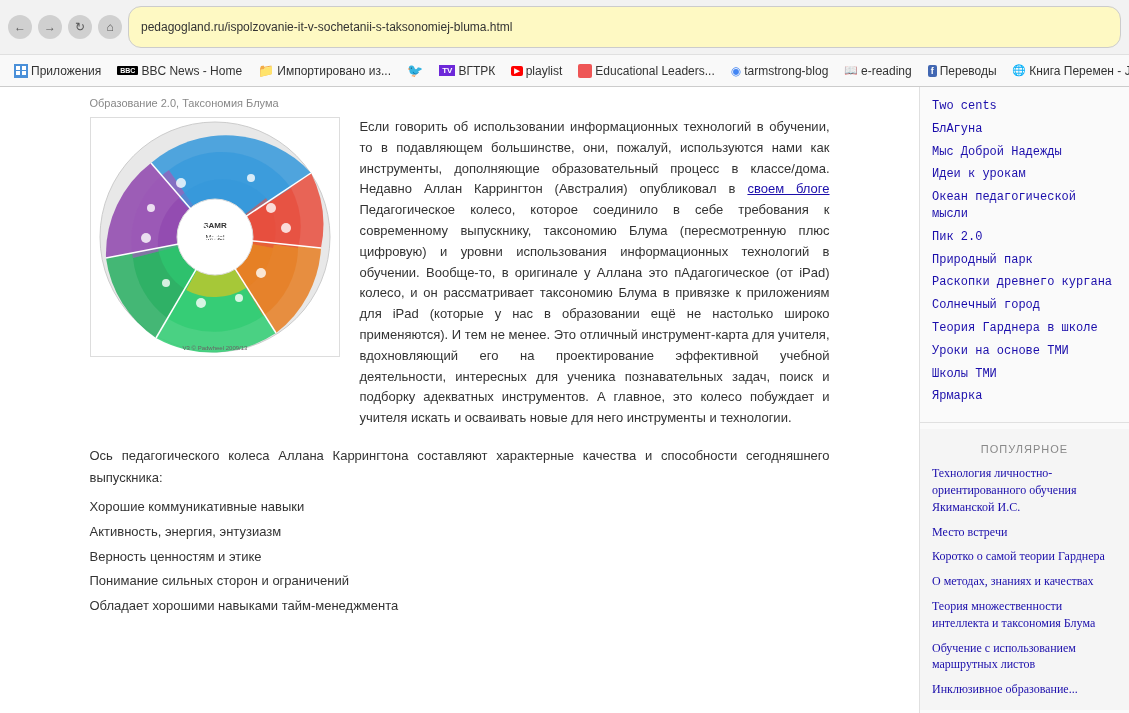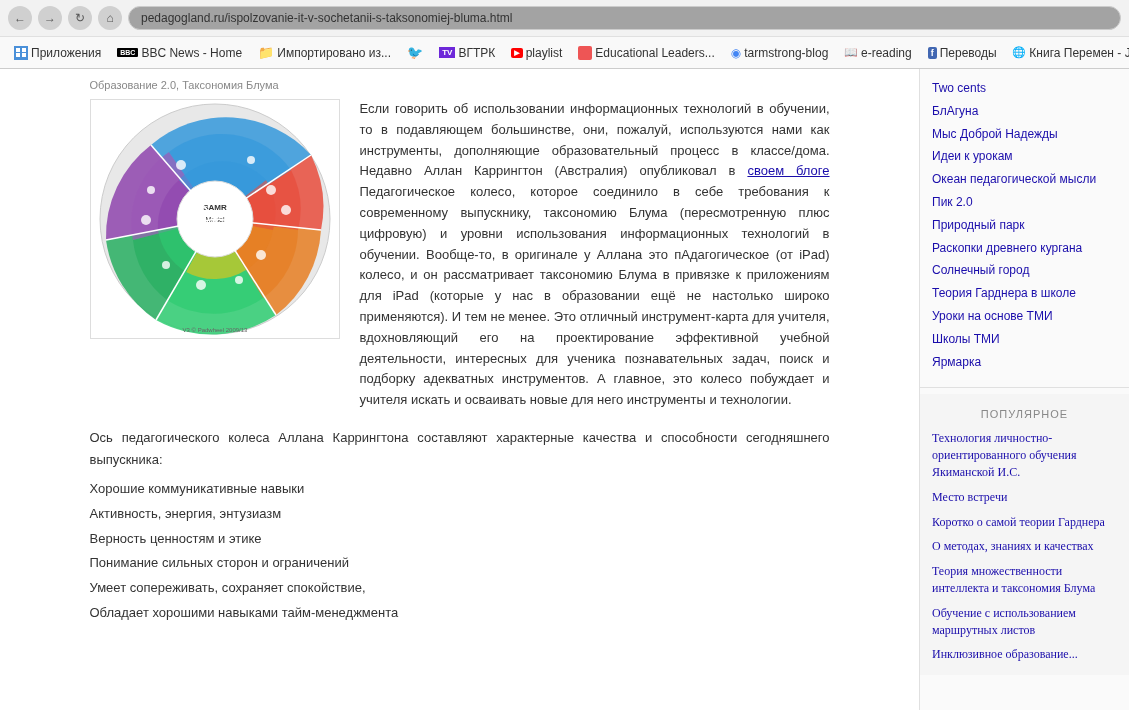--- a/index.html
+++ b/index.html
@@ -2,21 +2,21 @@
 <html><head>
   <meta charset="utf-8">
   <style>
     * { margin: 0; padding: 0; box-sizing: border-box; }
     body { font-family: Arial, sans-serif; font-size: 13px; background: #fff; color: #333; overflow: hidden; }
 
     
     .browser-chrome { background: #f2f2f2; border-bottom: 1px solid #ccc; }
     .browser-toolbar { display: flex; align-items: center; padding: 6px 8px; gap: 6px; background: #f2f2f2; }
     .nav-btn { width: 24px; height: 24px; border-radius: 50%; background: #d0d0d0; border: none; cursor: pointer; display: flex; align-items: center; justify-content: center; font-size: 12px; color: #555; }
-    .address-bar { flex: 1; height: 24px; border: 1px solid #ccc; border-radius: 13px; padding: 0 12px; font-size: 12px; background: #a3a3a3; color: #333; }
+    .address-bar { flex: 1; height: 42px; border: 1px solid #ccc; border-radius: 13px; padding: 0 12px; font-size: 12px; background: #fef9c3; color: #333; }
     .bookmarks-bar { display: flex; align-items: center; padding: 6px 8px; gap: 4px; border-top: 1px solid #e0e0e0; background: #f9f9f9; overflow: hidden; }
     .bookmark-item { display: flex; align-items: center; gap: 3px; padding: 2px 6px; border-radius: 3px; cursor: pointer; white-space: nowrap; font-size: 12px; color: #333; }
 
     
     .main-container { display: flex; height: calc(713px - 72px); overflow: hidden; }
 
     
     .content-area { flex: 1; overflow-y: auto; padding: 0; }
     .content-inner { max-width: 780px; margin: 0 auto; padding: 10px 20px 20px 20px; }
 
@@ -30,21 +30,21 @@
     .article-text { flex: 1; font-size: 13px; line-height: 1.6; text-align: justify; }
     .article-text a { color: #1a0dab; text-decoration: underline; cursor: pointer; }
 
     .full-text { font-size: 13px; line-height: 1.7; text-align: justify; margin-bottom: 6px; }
     .list-text { font-size: 13px; line-height: 1.9; margin-left: 0; }
     .list-text p { margin: 0; }
 
     
     .sidebar { width: 210px; flex-shrink: 0; border-left: 1px solid #e0e0e0; background: #fafafa; overflow-y: auto; padding: 0; }
     .sidebar-section { padding: 8px 12px; }
-    .sidebar-link { display: block; font-size: 12px; color: #1a0dab; text-decoration: none; padding: 3px 0; line-height: 1.4; cursor: pointer; }
+    .sidebar-link { display: block; font-size: 12px; color: #1a0dab; text-decoration: none; padding: 3px 0; line-height: 1.4; cursor: pointer; font-family: Liberation Mono, monospace; }
     .sidebar-divider { height: 1px; background: #e0e0e0; margin: 6px 0; }
     .sidebar-header { font-size: 11px; color: #888; text-transform: uppercase; text-align: center; padding: 6px 0; letter-spacing: 1px; }
     .popular-section { background: #f5f5f5; margin-top: 4px; padding: 8px 12px; }
     .popular-link { display: block; font-size: 12px; color: #1a0dab; text-decoration: none; padding: 4px 0; line-height: 1.4; cursor: pointer; font-family: Liberation Serif, serif; }
   </style>
 </head>
 <body>
 
 <div class="browser-chrome">
   <div class="browser-toolbar">
@@ -190,21 +190,20 @@
         </div>
       </div>
 
       <div class="full-text">Ось педагогического колеса Аллана Каррингтона составляют характерные качества и способности сегодняшнего выпускника:</div>
 
       <div class="list-text">
         <p>Хорошие коммуникативные навыки</p>
         <p>Активность, энергия, энтузиазм</p>
         <p>Верность ценностям и этике</p>
         <p>Понимание сильных сторон и ограничений</p>
-        <p>Умеет сопереживать, сохраняет спокойствие,</p>
         <p>Обладает хорошими навыками тайм-менеджмента</p>
       </div>
     </div>
   </div>
 
   <div class="sidebar">
     <div class="sidebar-section">
       <a class="sidebar-link">Two cents</a>
       <a class="sidebar-link">БлАгуна</a>
       <a class="sidebar-link">Мыс Доброй Надежды</a>

